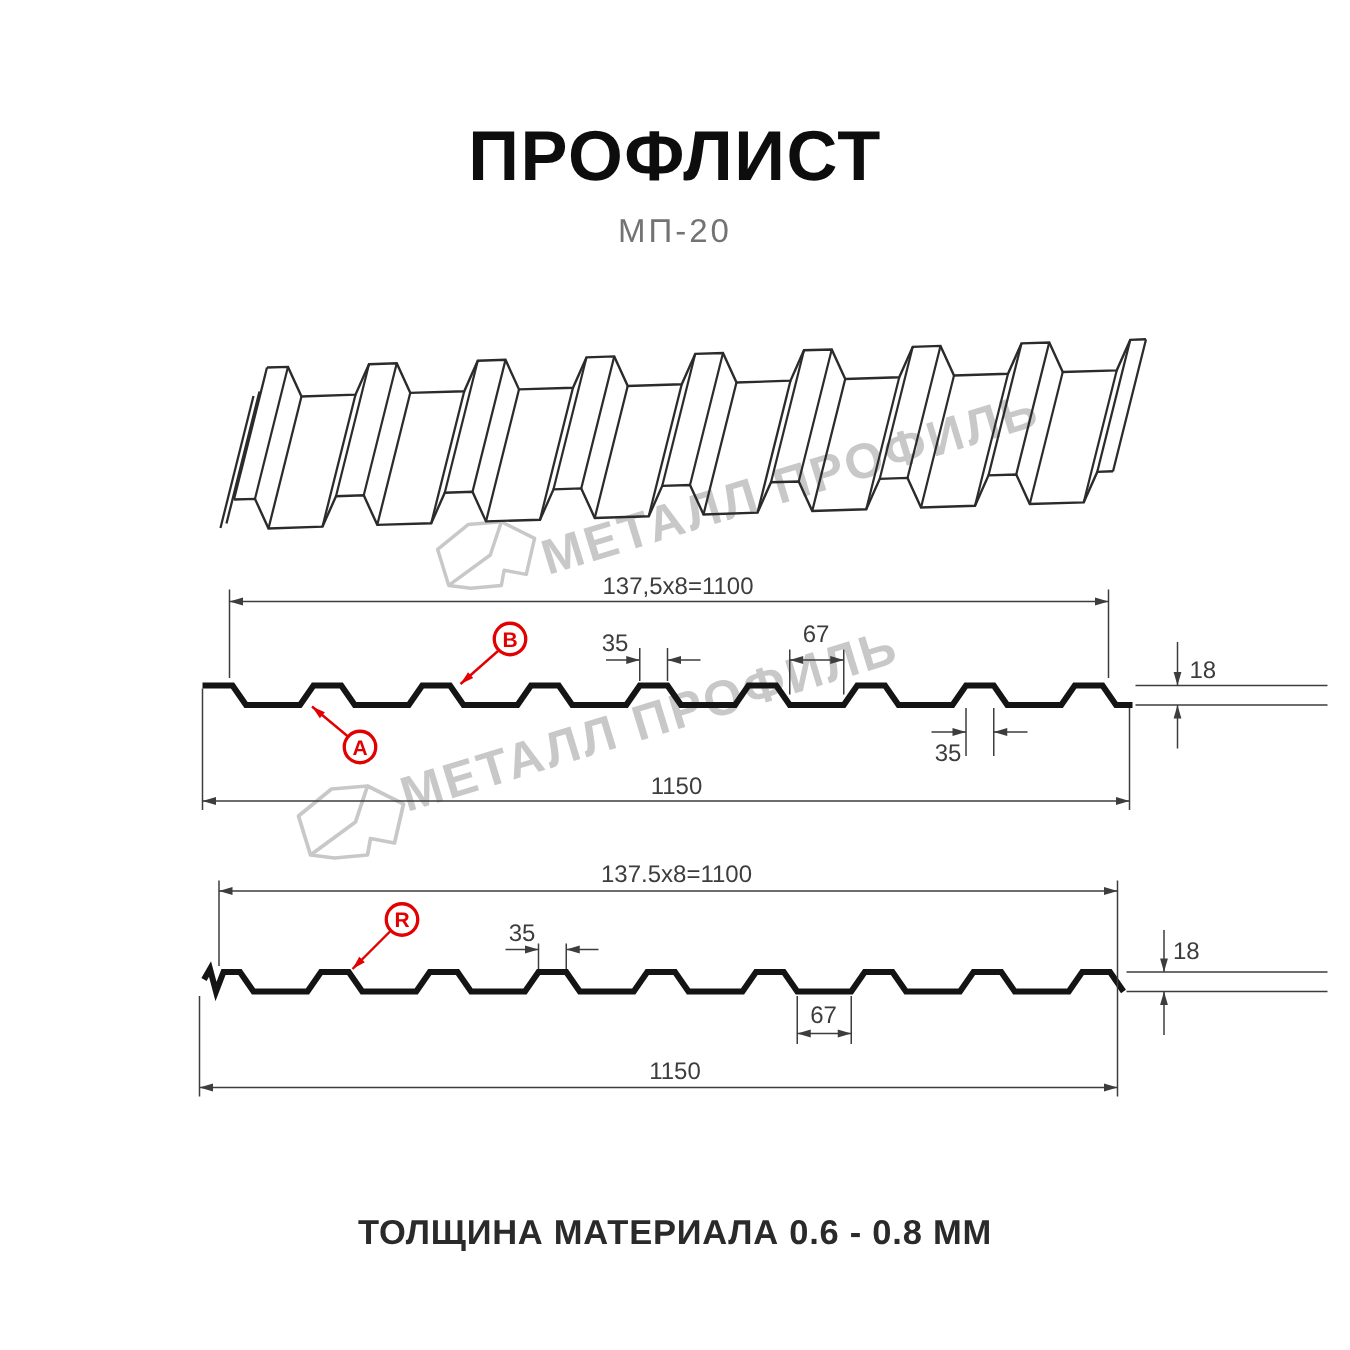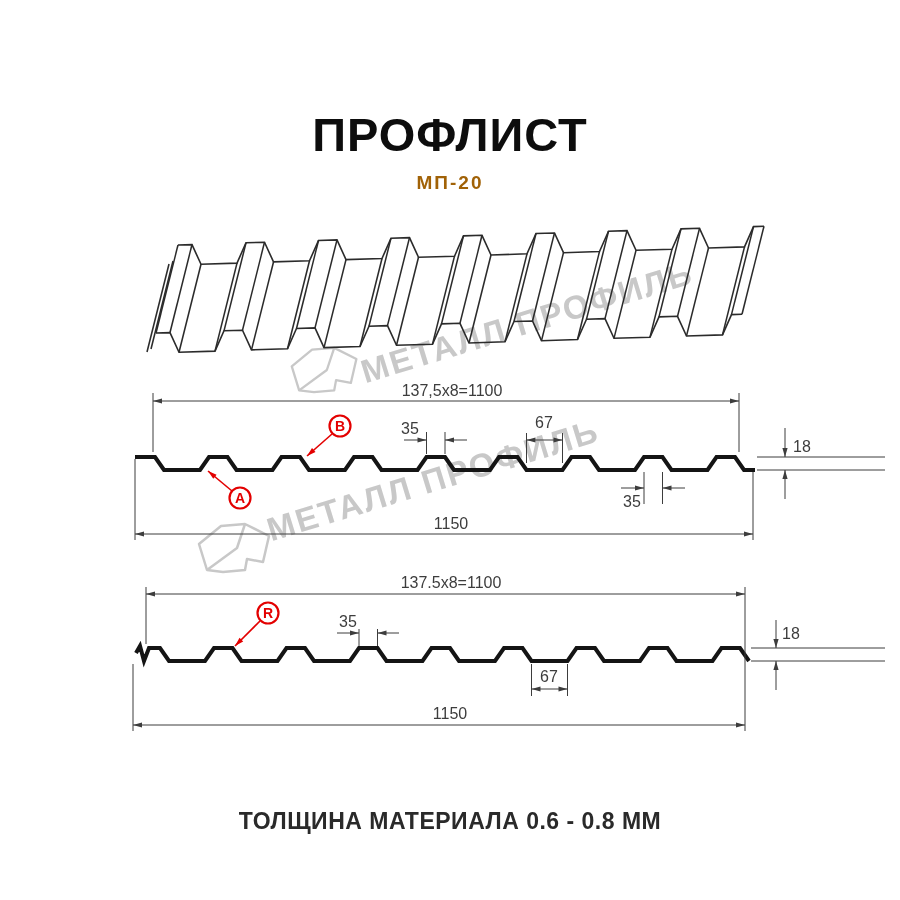--- a/index.html
+++ b/index.html
@@ -1,20 +1,20 @@
 <!DOCTYPE html>
 <html><head>
 <meta charset="utf-8">
 <style>
   html,body{margin:0;padding:0;background:#ffffff;}
   .page{position:relative;width:900px;height:900px;background:#ffffff;overflow:hidden;
         font-family:"Liberation Sans","DejaVu Sans",sans-serif;}
-  .header{position:absolute;left:0;top:76px;width:900px;text-align:center;z-index:3;margin-top:31px;}
+  .header{position:absolute;left:0;top:76px;width:900px;text-align:center;z-index:3;}
   .title{font-size:47px;font-weight:700;letter-spacing:1px;color:#0d0d0d;}
-  .subtitle{margin-top:10px;font-size:19px;font-weight:700;letter-spacing:2px;color:#a16207;}
+  .subtitle{margin-top:10px;font-size:22px;font-weight:400;letter-spacing:2px;color:#737373;}
   .footer{position:absolute;left:0;top:808px;width:900px;text-align:center;
           font-size:23px;font-weight:700;letter-spacing:.5px;color:#2a2a2a;z-index:3;}
   .watermark{position:absolute;z-index:1;}
   .wm-logo{position:absolute;}
   .wm-text{position:absolute;font-weight:700;font-size:33px;letter-spacing:2px;
            color:#c8c8c8;white-space:nowrap;transform:rotate(-17deg);transform-origin:0 100%;height:40px;line-height:40px;}
   #drawing{position:absolute;left:0;top:0;z-index:2;}
   svg text{font-family:"Liberation Sans","DejaVu Sans",sans-serif;}
 </style>
 </head>

